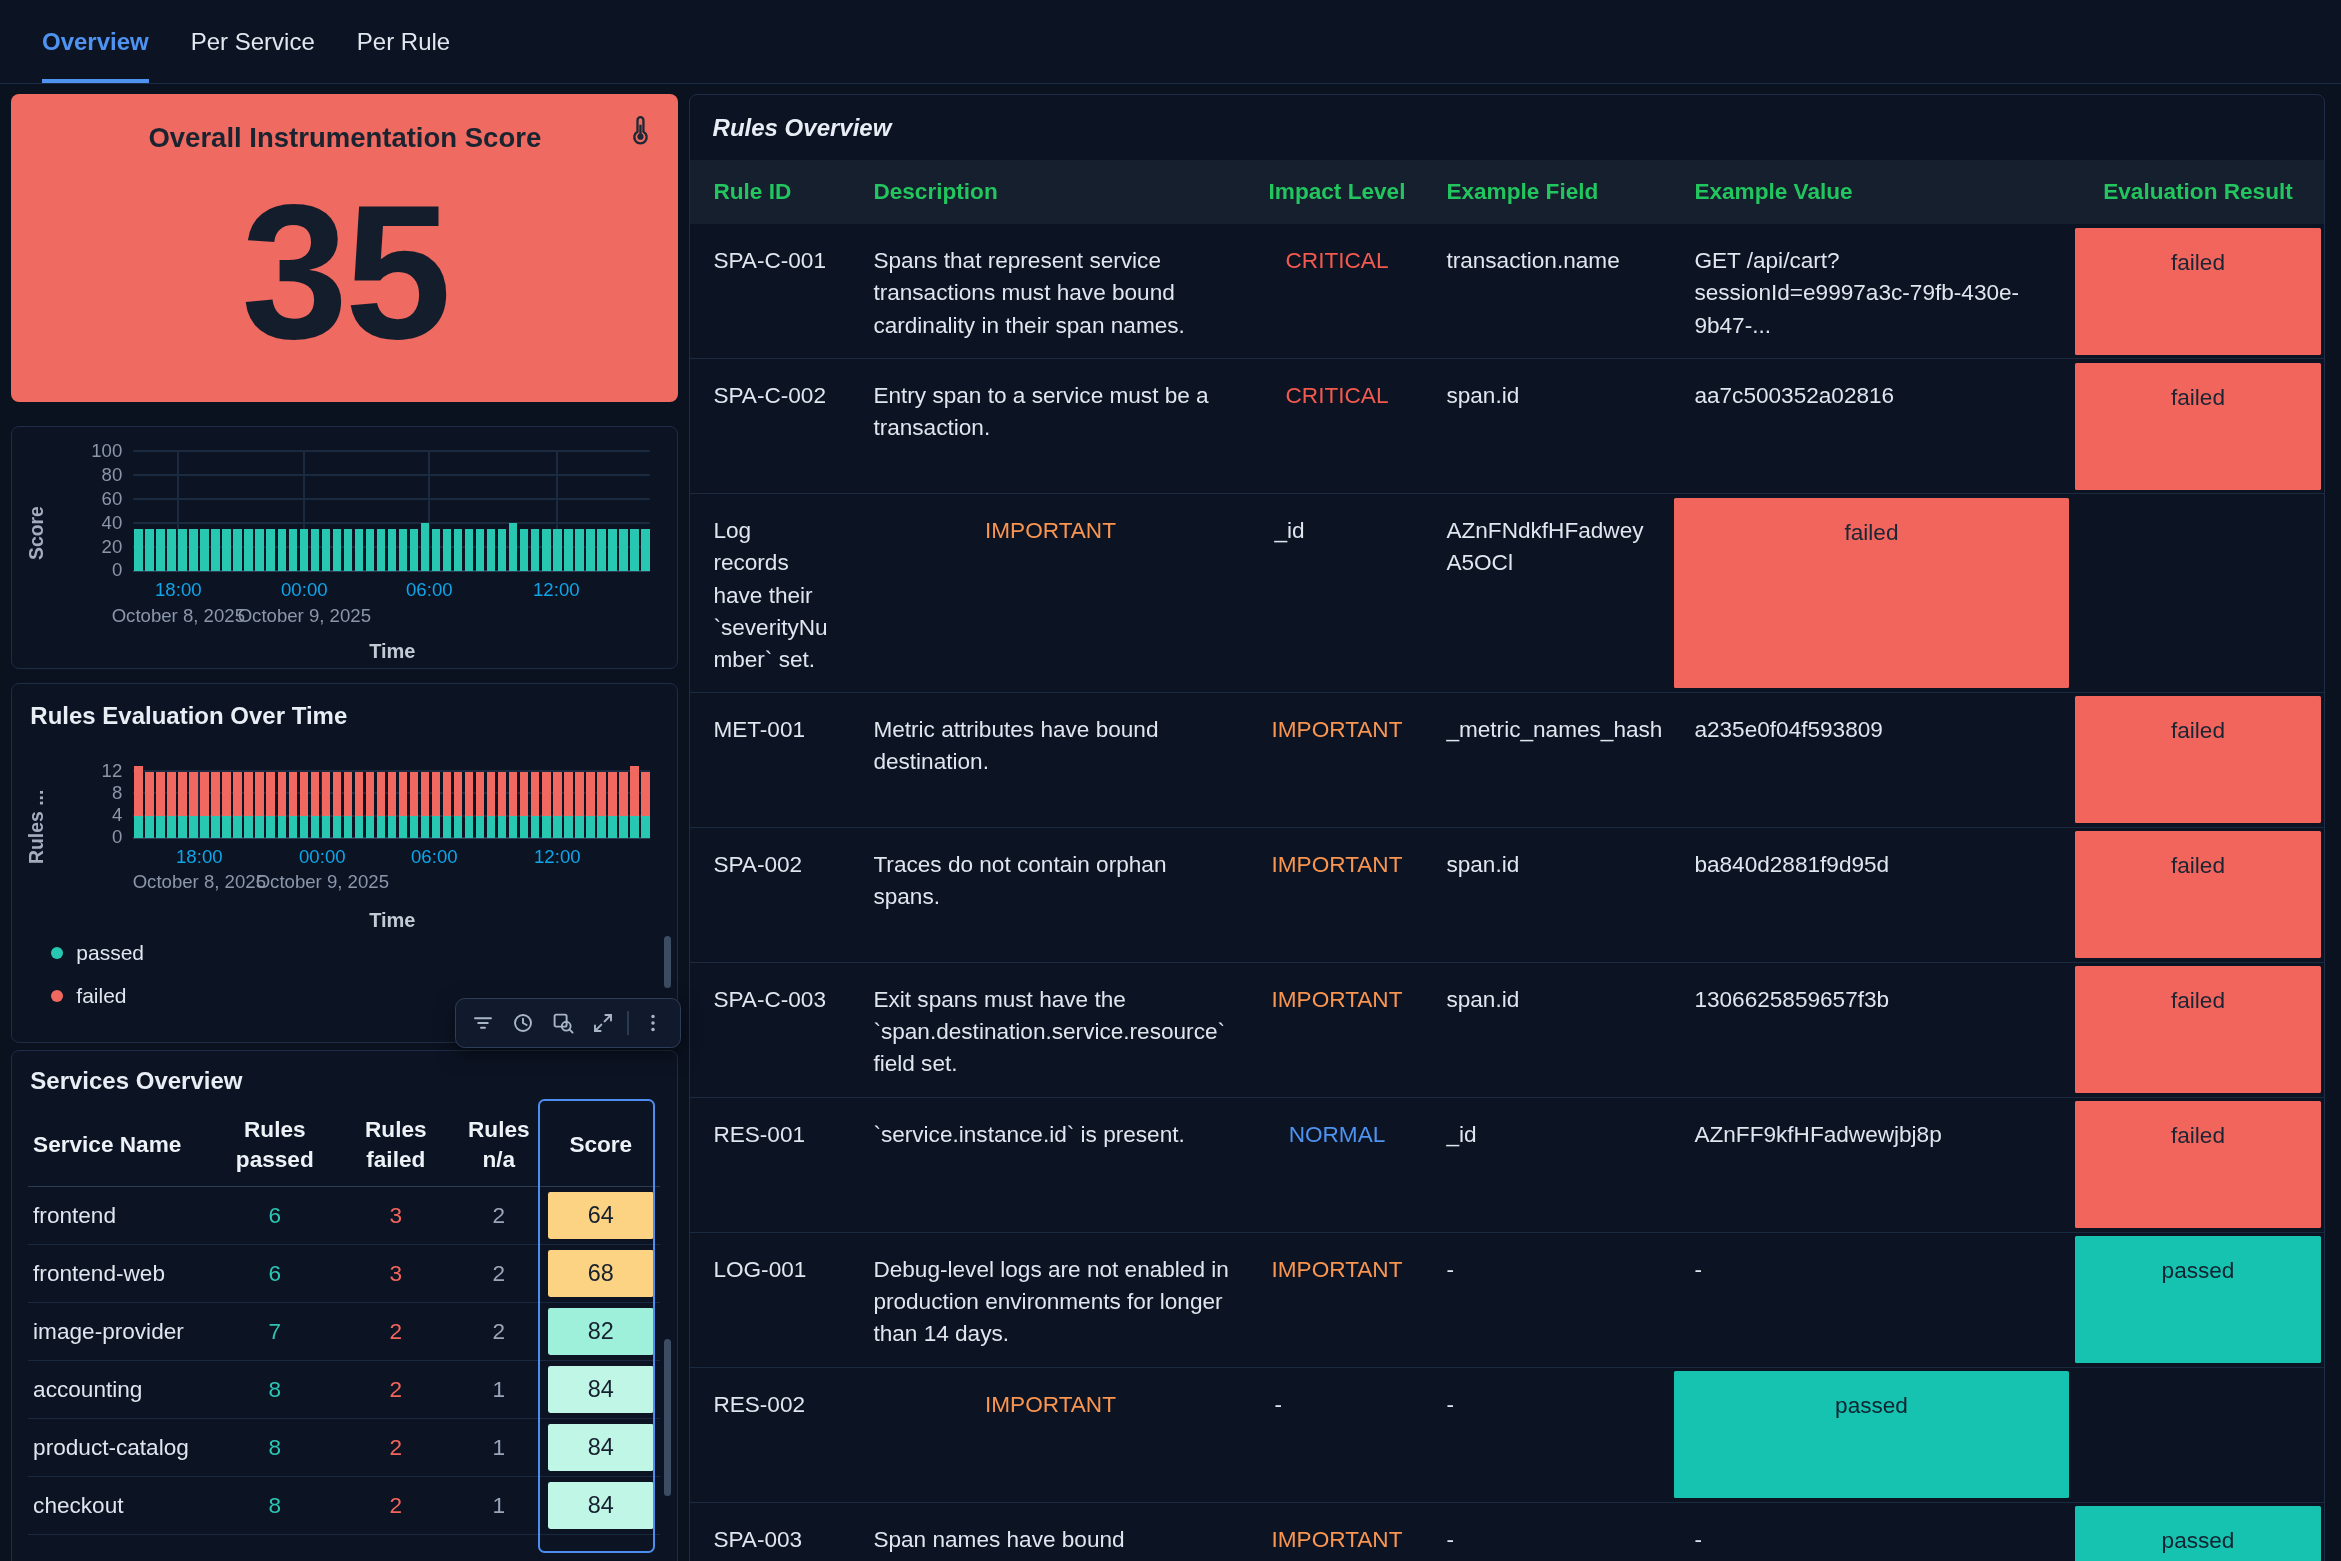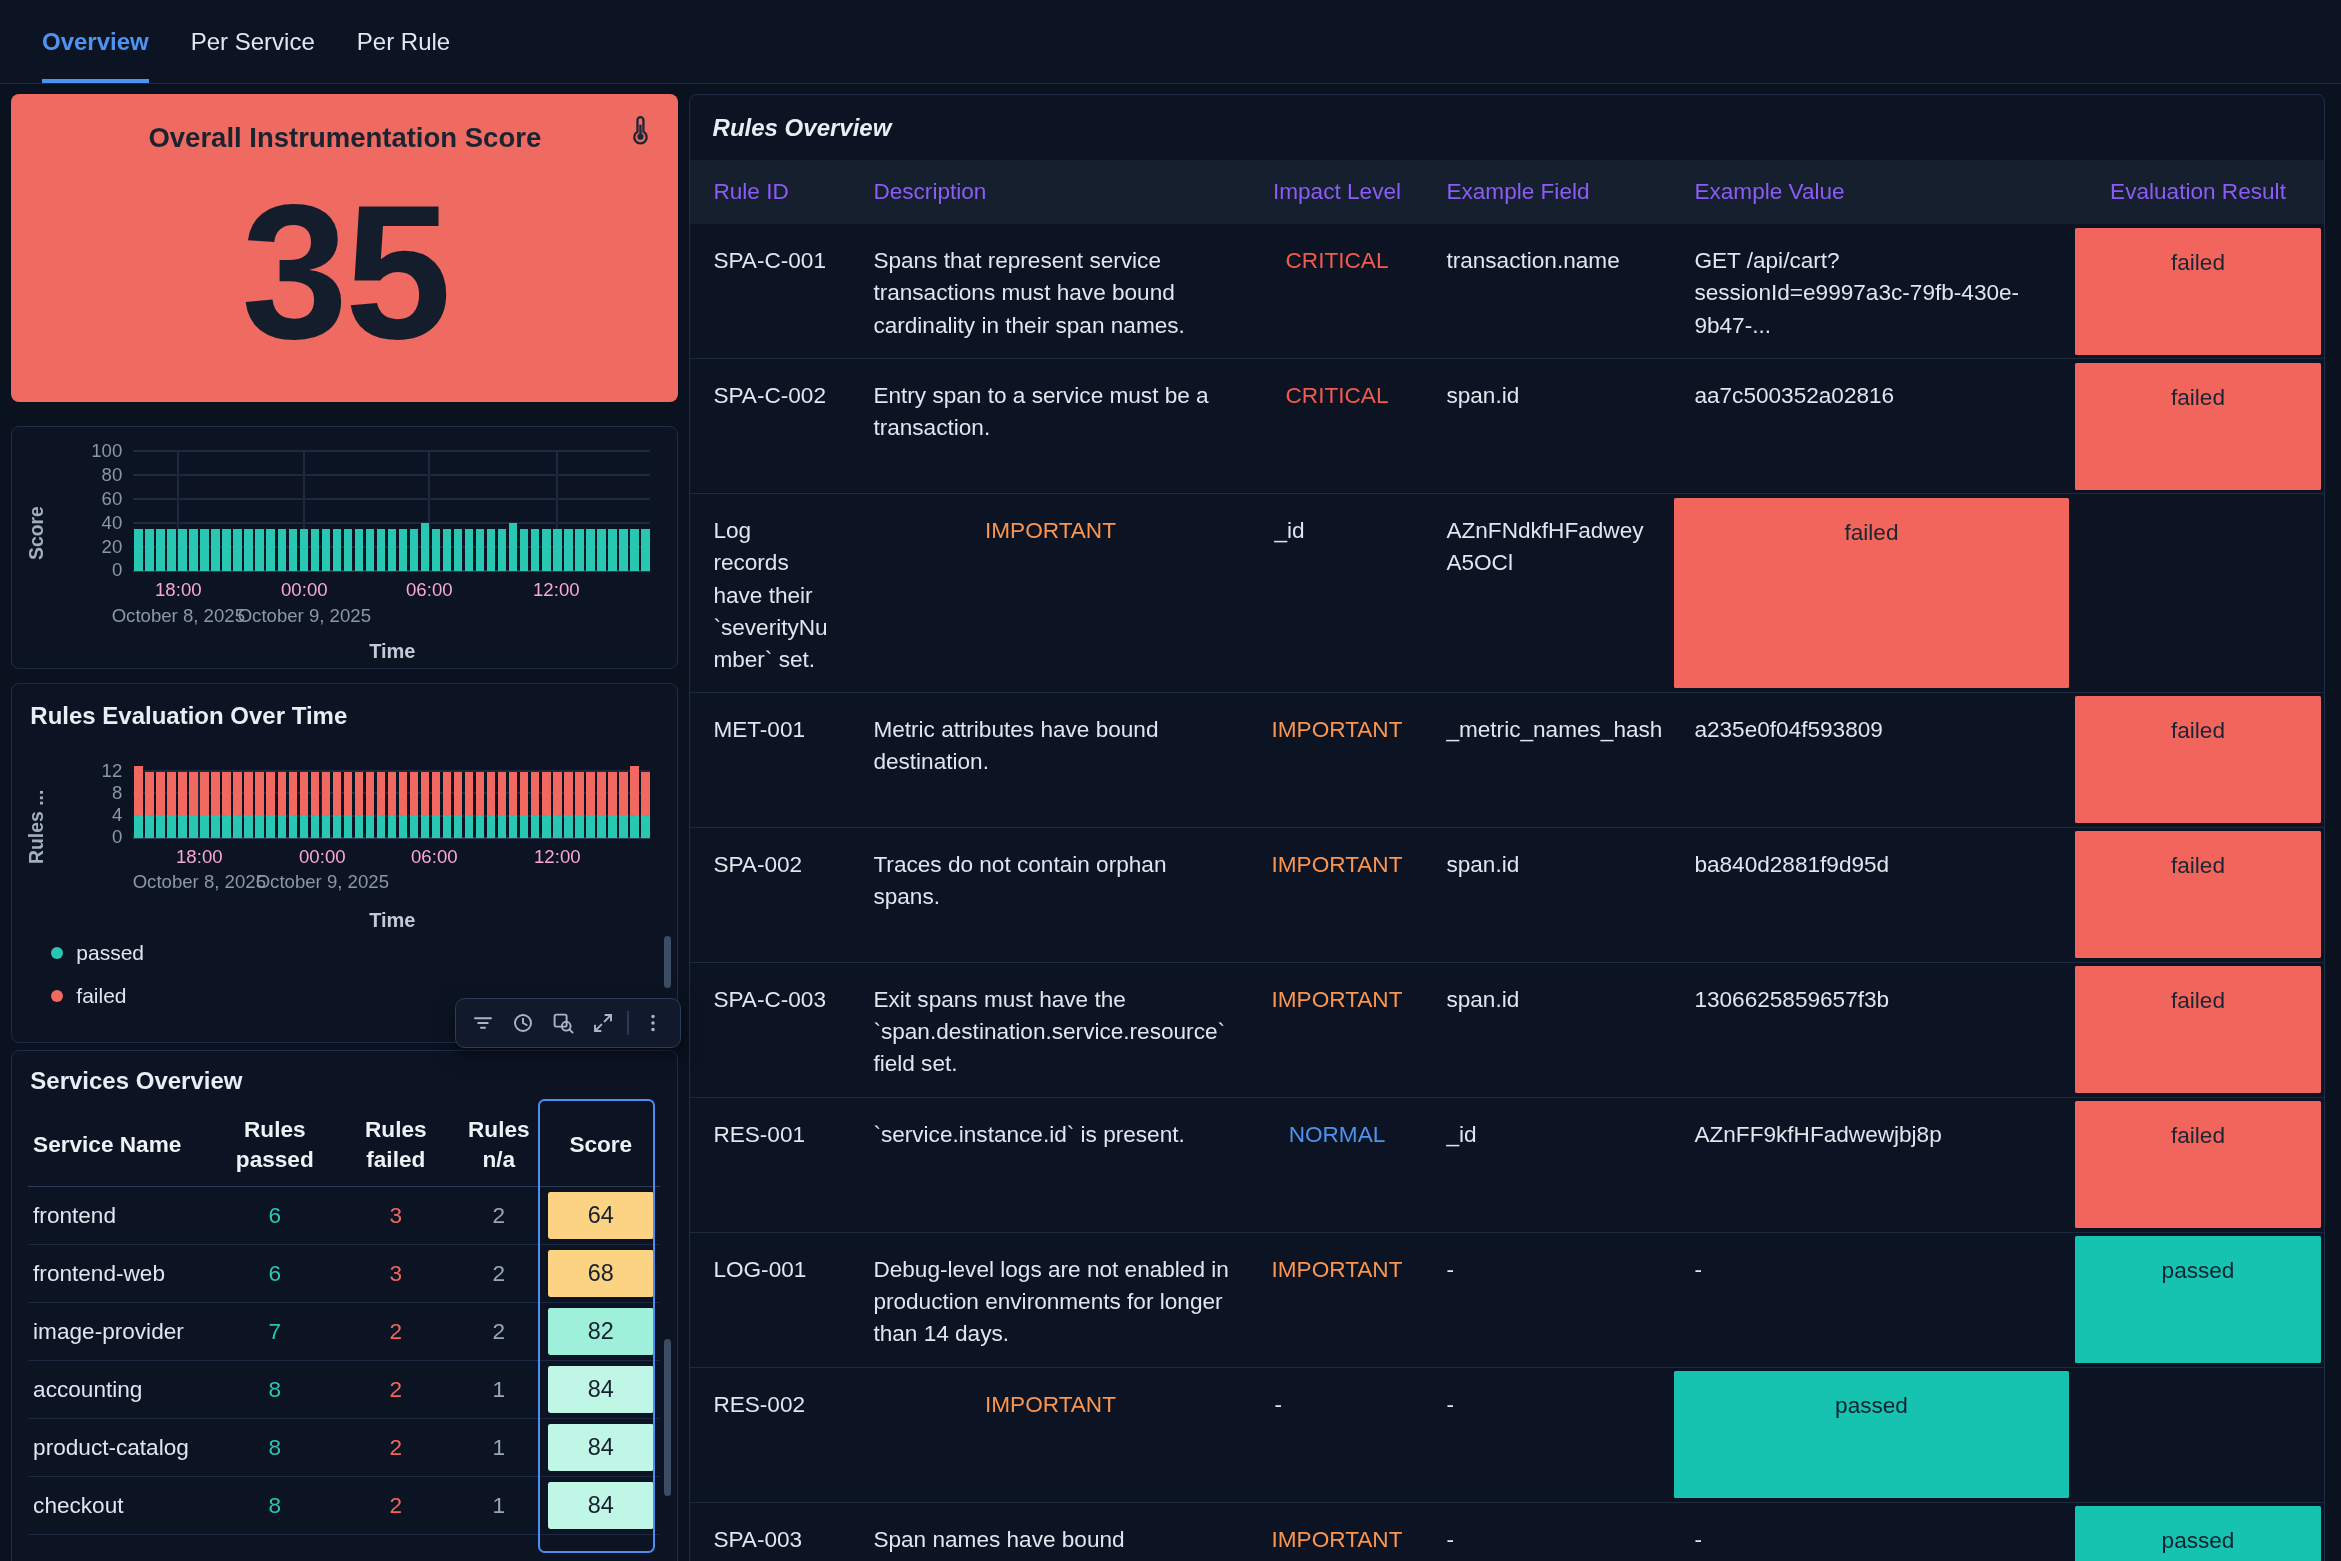--- a/index.html
+++ b/index.html
@@ -24,21 +24,21 @@
   #scorePanel .thermo { position:absolute; top:21px; right:21px; }
 
   
   #scoreChartPanel { left:11.3px; top:426px; width:667px; height:243px; }
   #rulesEvalPanel  { left:11.3px; top:683px; width:667px; height:360px; }
   #rulesEvalPanel .panel-title { position:absolute; left:18px; top:18px; }
 
   .gridline-h { position:absolute; height:1.6px; background:#1c2a40; }
   .gridline-v { position:absolute; width:1.6px; background:#1c2a40; }
   .ytick { position:absolute; width:52px; text-align:right; font-size:18.6px; color:#8b96a8; }
-  .xtick { position:absolute; transform:translateX(-50%); font-size:18.6px; color:#f9a8d4; white-space:nowrap; }
+  .xtick { position:absolute; transform:translateX(-50%); font-size:18.6px; color:#0ea5e9; white-space:nowrap; }
   .xtick.sub { color:#8b96a8; }
   .vlabel { position:absolute; writing-mode:vertical-rl; transform:rotate(180deg); display:flex; align-items:center; justify-content:center; font-size:19.4px; color:#a3adbe; font-weight:700; }
   .xlabel { position:absolute; transform:translateX(-50%); font-size:20px; color:#c2cad6; font-weight:700; }
   .bars { position:absolute; display:flex; align-items:flex-end; gap:2.4px; }
   .bar { flex:1; }
   .barcol { flex:1; display:flex; flex-direction:column; justify-content:flex-end; }
   .seg { width:100%; }
 
   
   #legend { position:absolute; left:39px; top:257px; display:flex; flex-direction:column; gap:19.4px; }
@@ -67,21 +67,21 @@
   .s-c.failed { color:#f2655c; }
   .s-c.na { color:#9aa6b8; }
   .scorebadge { margin:0 6.5px; height:47px; border-radius:2.4px; display:flex; align-items:center; justify-content:center; font-size:23.4px; color:#16202f; }
   .score-outline { position:absolute; left:526px; top:48px; width:117px; height:454px; border:2.4px solid #4c8ef0; border-radius:6.5px; pointer-events:none; }
 
   
   #rulesOverviewPanel { left:689px; top:94px; width:1636px; height:1468px; border-radius:8px 8px 0 0; }
   #roTitle { padding:19.4px 22.6px 18px;font-style:italic; }
   .r-grid { display:grid; grid-template-columns:160px 401px 172px 248px 401px 1fr; }
   #roHeader { height:64px; background:#151f2e; align-items:center; }
-  .r-h { font-size:22.6px; font-weight:400; color:#8b5cf6; padding-left:23.4px; }
+  .r-h { font-size:22.6px; font-weight:700; color:#22c55e; padding-left:23.4px; }
   .r-h.center { text-align:center; padding-left:0; }
   .r-row { min-height:135px; border-bottom:1.6px solid #1c2a3f; position:relative; cursor:pointer; }
   .r-c { font-size:22.6px; color:#dfe6ee; padding:21px 18px 16px 23.4px; line-height:1.42; }
   .r-c.impact { text-align:center; padding-left:0; padding-right:0; font-weight:500; }
   .r-c.desc { overflow-wrap:anywhere; }
   .r-c.val { overflow-wrap:anywhere; }
   .r-c.resultcell { padding:0; }
   .result-block { margin:3.2px 3.2px 3.2px 3.2px; height:calc(100% - 6.5px); display:flex; justify-content:center; align-items:flex-start; padding-top:19.4px; font-size:22.6px; border-radius:1.6px; }
 </style>
 </head>

